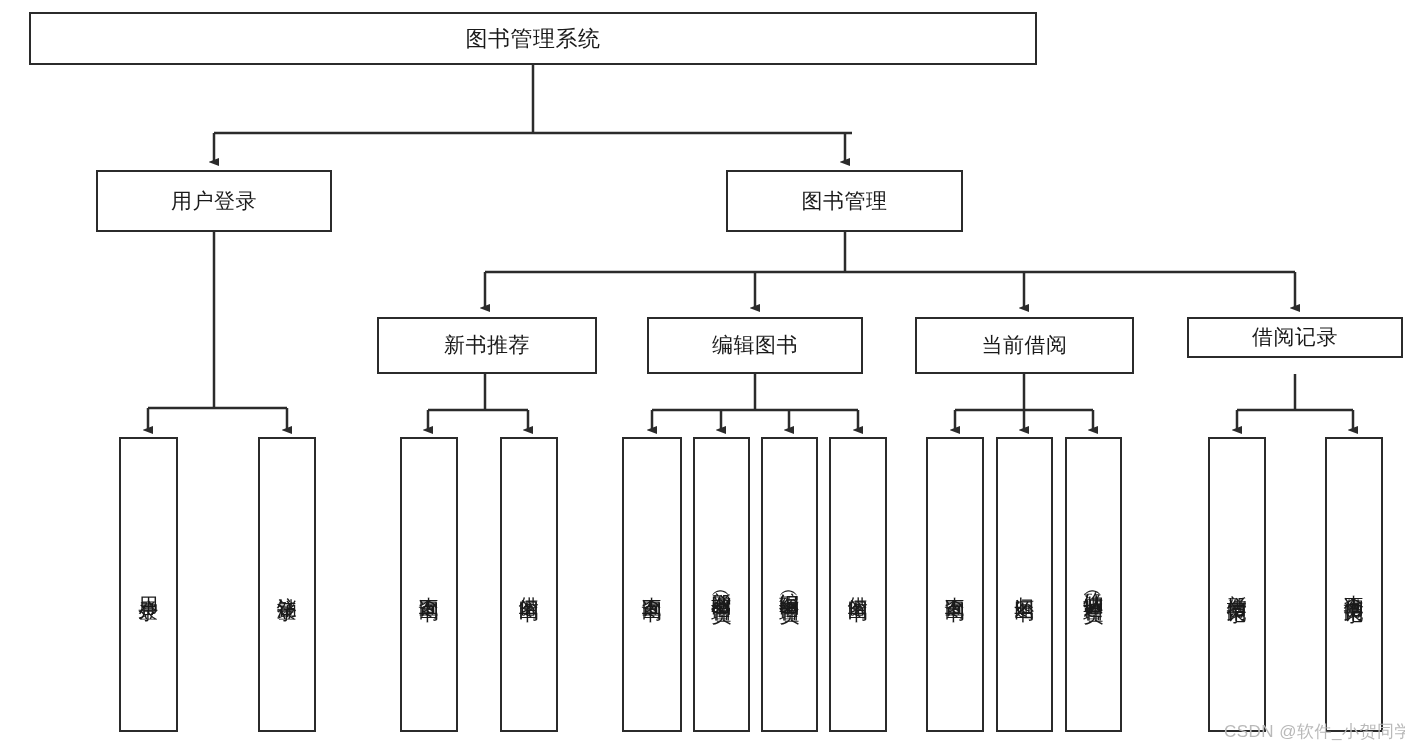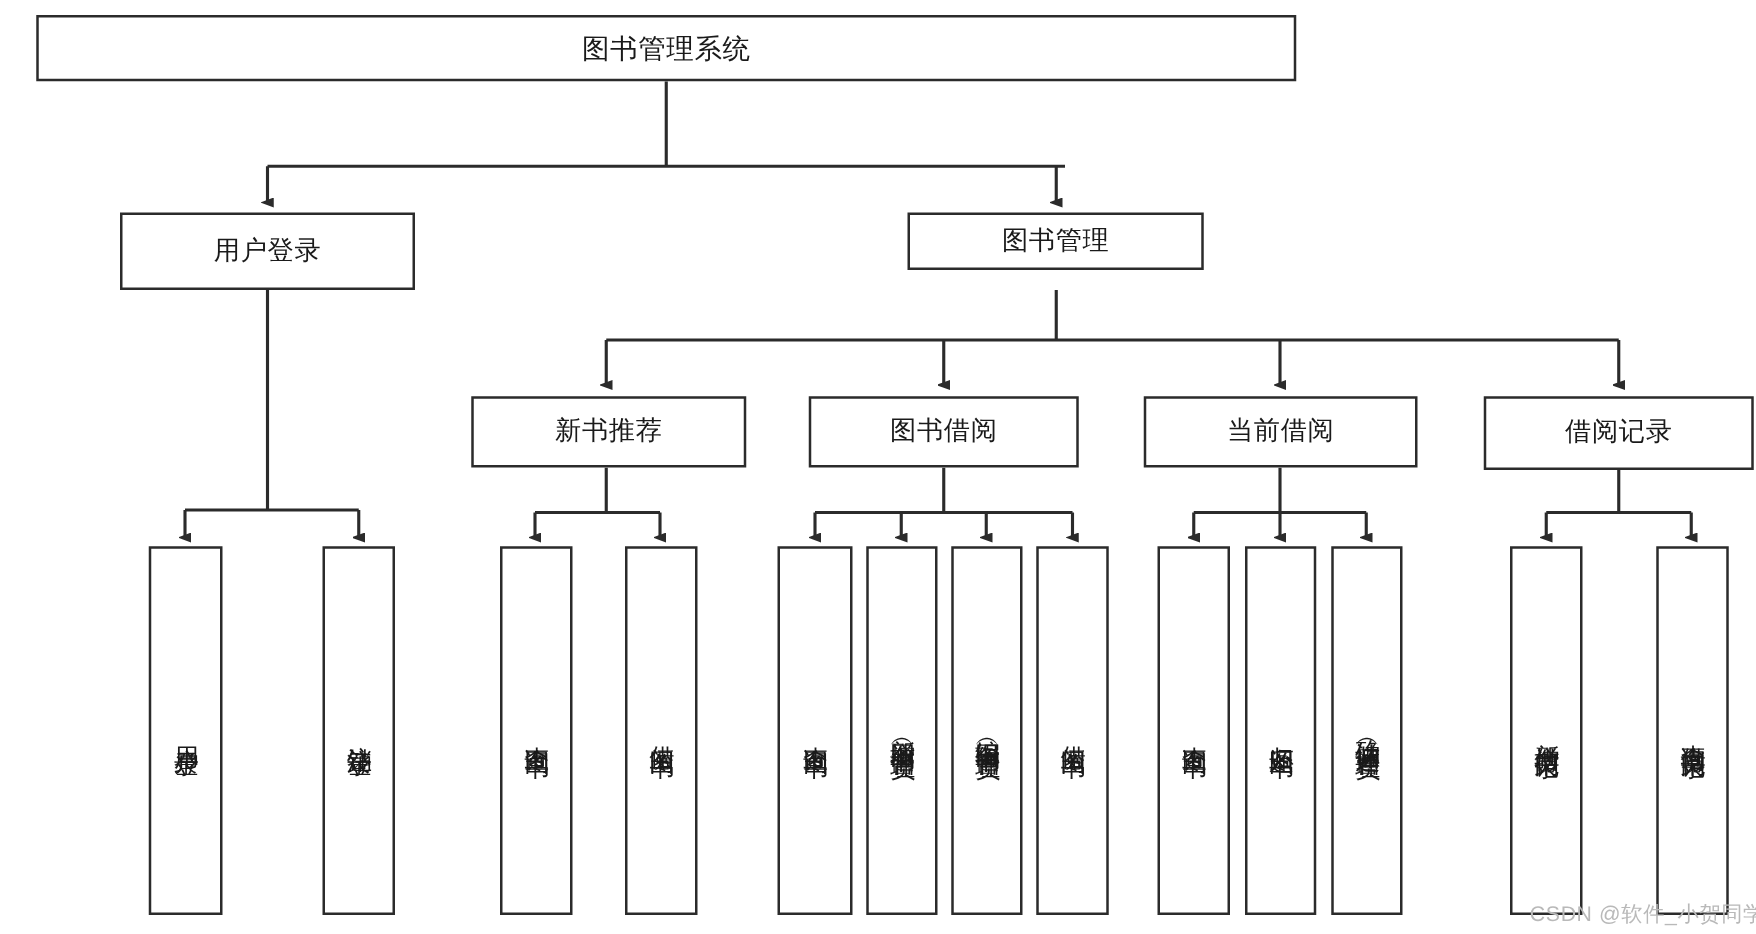--- a/index.html
+++ b/index.html
@@ -132,34 +132,34 @@
     </g>
   </svg>
 
   <div class="node root horiz" style="left:14px; top:12px; width:1008px; height:53px;">
     <span class="node-label">图书管理系统</span>
   </div>
 
   <div class="node horiz" style="left:81px; top:170px; width:236px; height:62px;">
     <span class="node-label">用户登录</span>
   </div>
-  <div class="node horiz" style="left:711px; top:170px; width:237px; height:46px;">
+  <div class="node horiz" style="left:711px; top:170px; width:237px; height:62px;">
     <span class="node-label">图书管理</span>
   </div>
 
   <div class="node horiz" style="left:362px; top:317px; width:220px; height:57px;">
     <span class="node-label">新书推荐</span>
   </div>
   <div class="node horiz" style="left:632px; top:317px; width:216px; height:57px;">
-    <span class="node-label">图书借阅</span>
+    <span class="node-label">编辑图书</span>
   </div>
   <div class="node horiz" style="left:900px; top:317px; width:219px; height:57px;">
     <span class="node-label">当前借阅</span>
   </div>
-  <div class="node horiz" style="left:1172px; top:317px; width:216px; height:59px;">
+  <div class="node horiz" style="left:1172px; top:317px; width:216px; height:41px;">
     <span class="node-label">借阅记录</span>
   </div>
 
   <div class="node vert" style="left:104px; top:437px; width:59px; height:295px;">
     <span class="node-label">用户登录</span>
   </div>
   <div class="node vert" style="left:243px; top:437px; width:58px; height:295px;">
     <span class="node-label">注销登录</span>
   </div>
 

